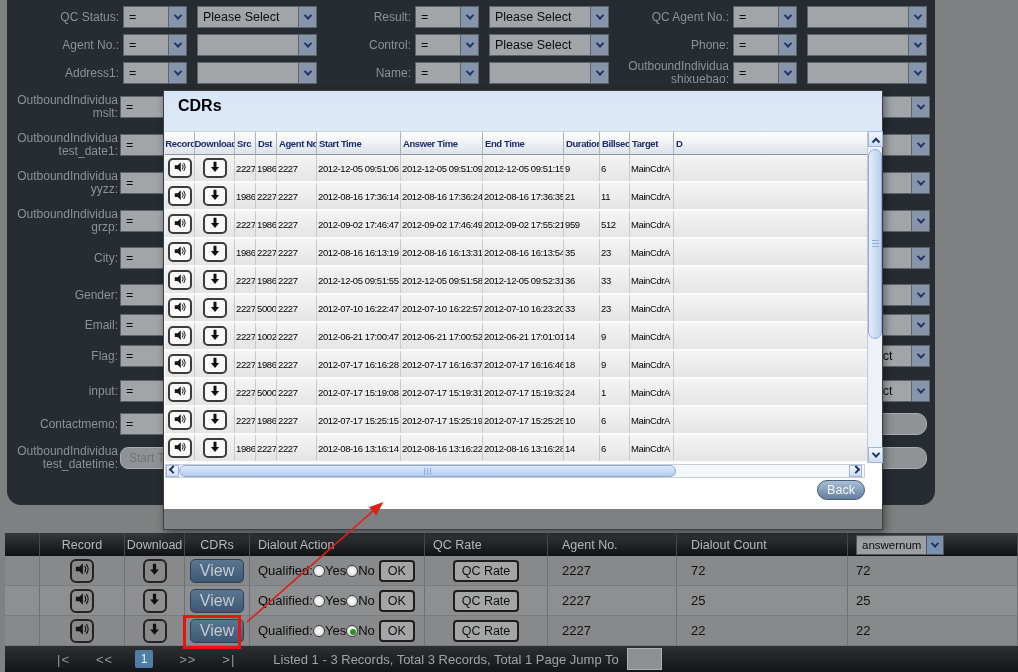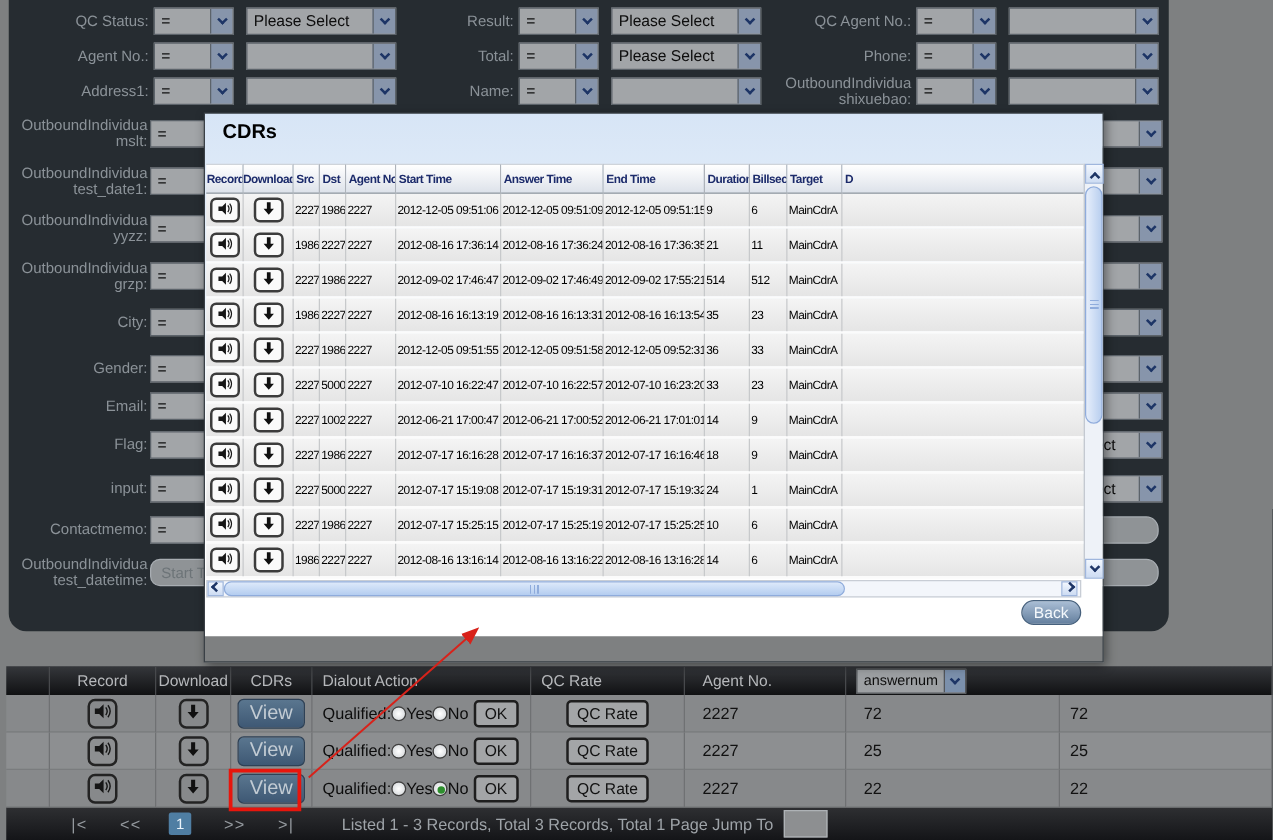--- a/index.html
+++ b/index.html
@@ -208,21 +208,21 @@
         </div>
         <div class="sel val">
           <span></span>
           <span class="chevbox">
               <span class="chev"></span>
             </span>
         </div>
       </div>
         <div class="tf-cell">
         <div class="lbl">
-          <span>Total:</span>
+          <span>Control:</span>
 
         </div>
         <div class="sel eq">
           <span>=</span>
           <span class="chevbox">
               <span class="chev"></span>
             </span>
         </div>
         <div class="sel val">
           <span>Please Select</span>
@@ -517,20 +517,21 @@
 
   <div class="btable">
     <div class="bhead">
       <div class="bc bc0"></div>
       <div class="bc bc1">Record</div>
       <div class="bc bc2">Download</div>
       <div class="bc bc3">CDRs</div>
       <div class="bc bc4">Dialout Action</div>
       <div class="bc bc5h">QC Rate</div>
       <div class="bc bc6">Agent No.</div>
+      <div class="bc bc7">Dialout Count</div>
       <div class="bc bc8">
         <div class="ans-sel">
           <span>answernum</span>
           <span class="chevbox">
               <span class="chev"></span>
             </span>
         </div>
       </div>
     </div>
 
@@ -767,21 +768,21 @@
                     </svg>
                 </span>
               </button>
             </div>
             <div class="mc mc-src">2227</div>
             <div class="mc mc-dst">1986</div>
             <div class="mc mc-ag">2227</div>
             <div class="mc mc-st">2012-09-02 17:46:47</div>
             <div class="mc mc-at">2012-09-02 17:46:49</div>
             <div class="mc mc-et">2012-09-02 17:55:21</div>
-            <div class="mc mc-du">514</div>
+            <div class="mc mc-du">959</div>
             <div class="mc mc-bi">512</div>
             <div class="mc mc-tg">MainCdrA</div>
             <div class="mc mc-d"></div>
           </div>
             <div class="mrow">
             <div class="mc mc-rec">
               <button class="icbtn">
                 <span>
                   <svg width="12" height="12" viewBox="0 0 16 16">
                       <polygon points="1,5.5 5,5.5 9,1.5 9,14.5 5,10.5 1,10.5" fill="#161616"></polygon>

